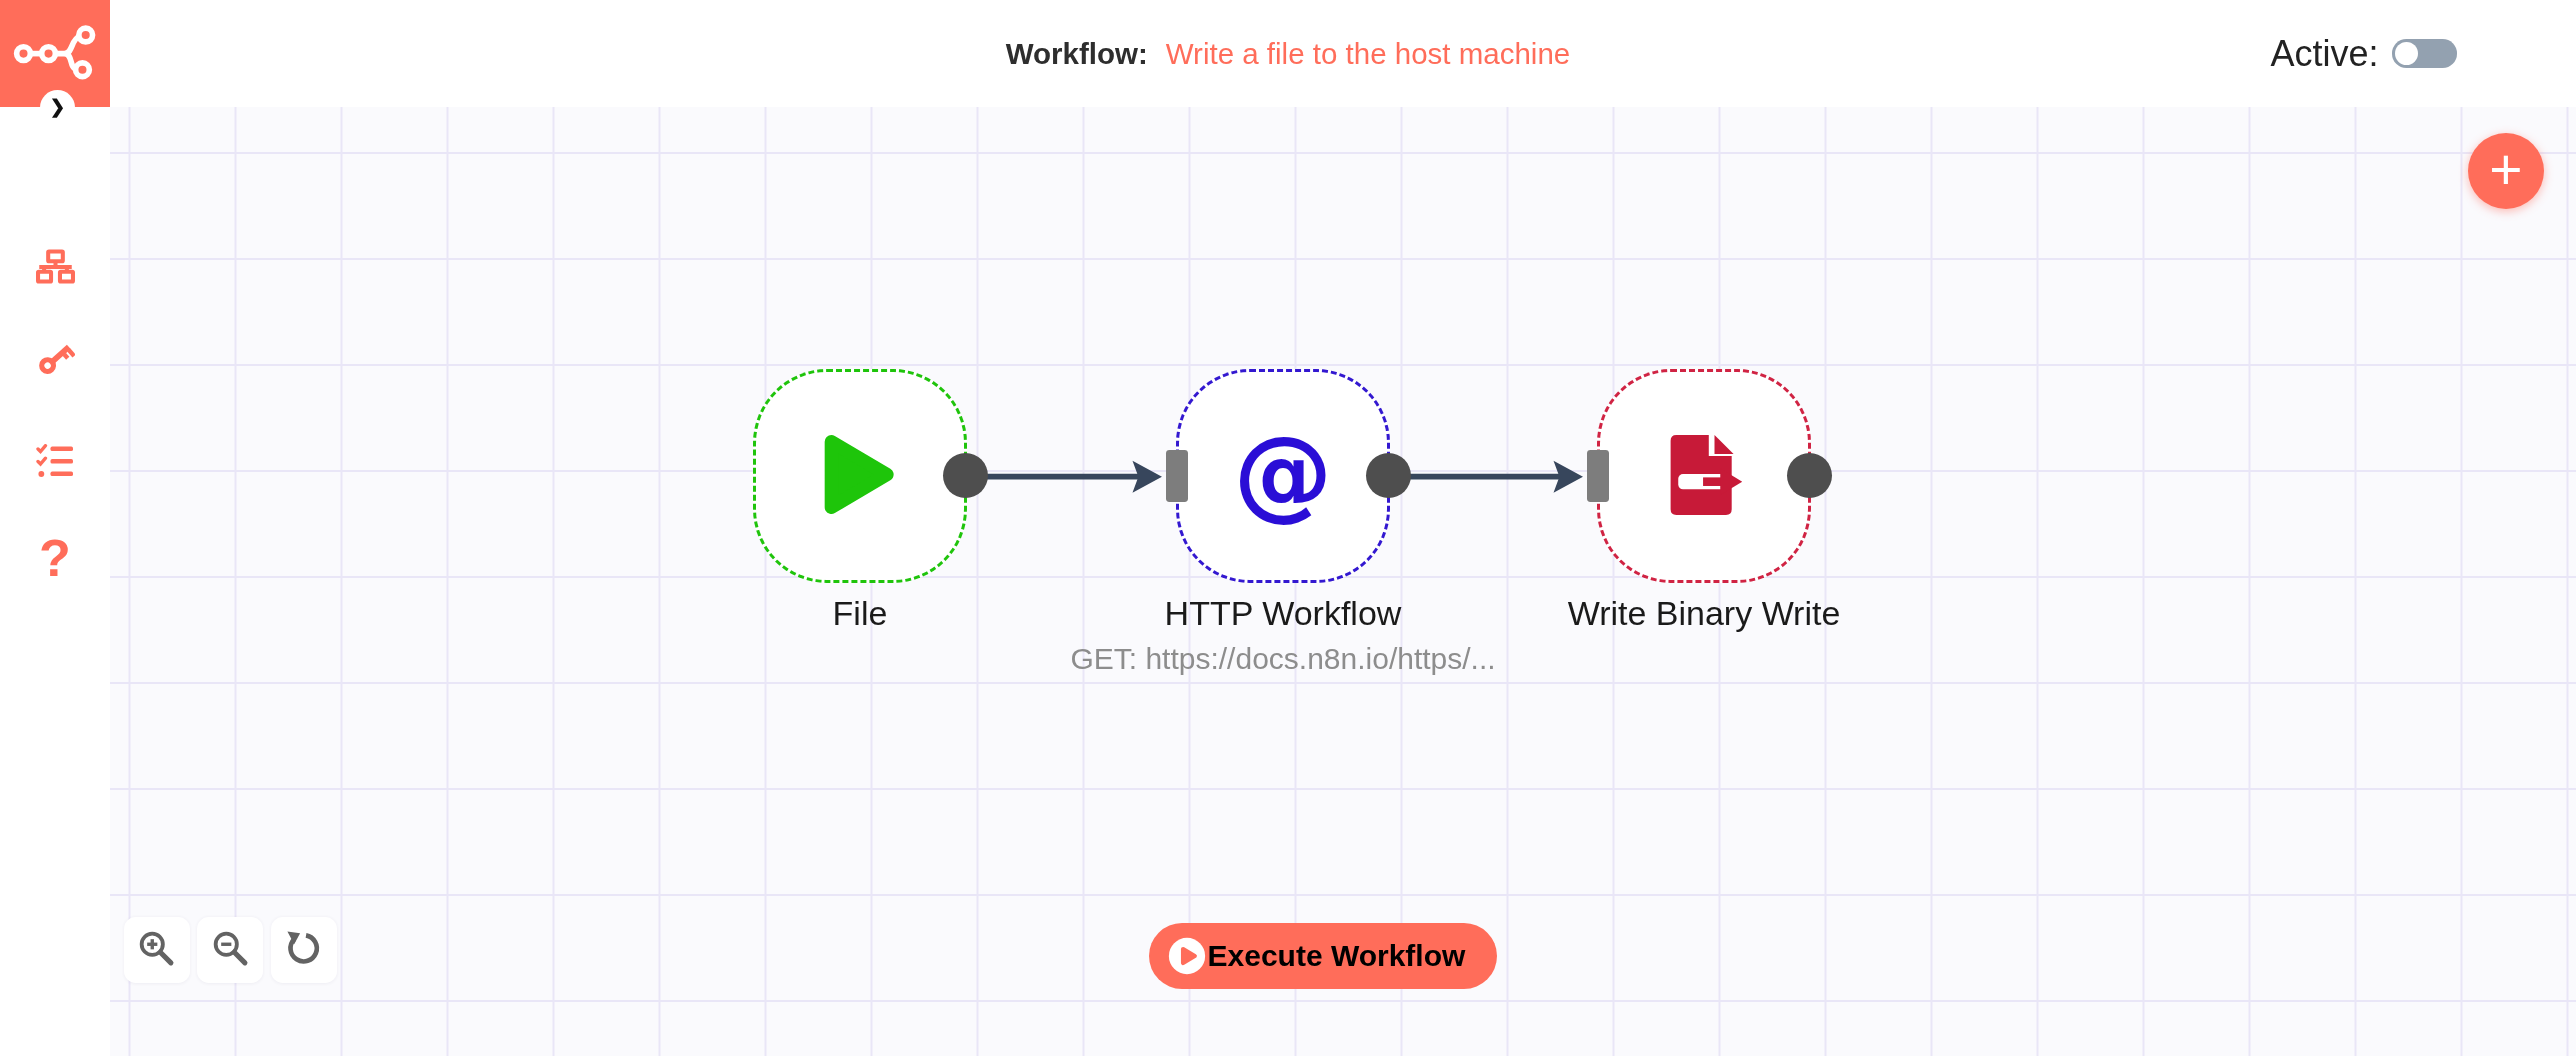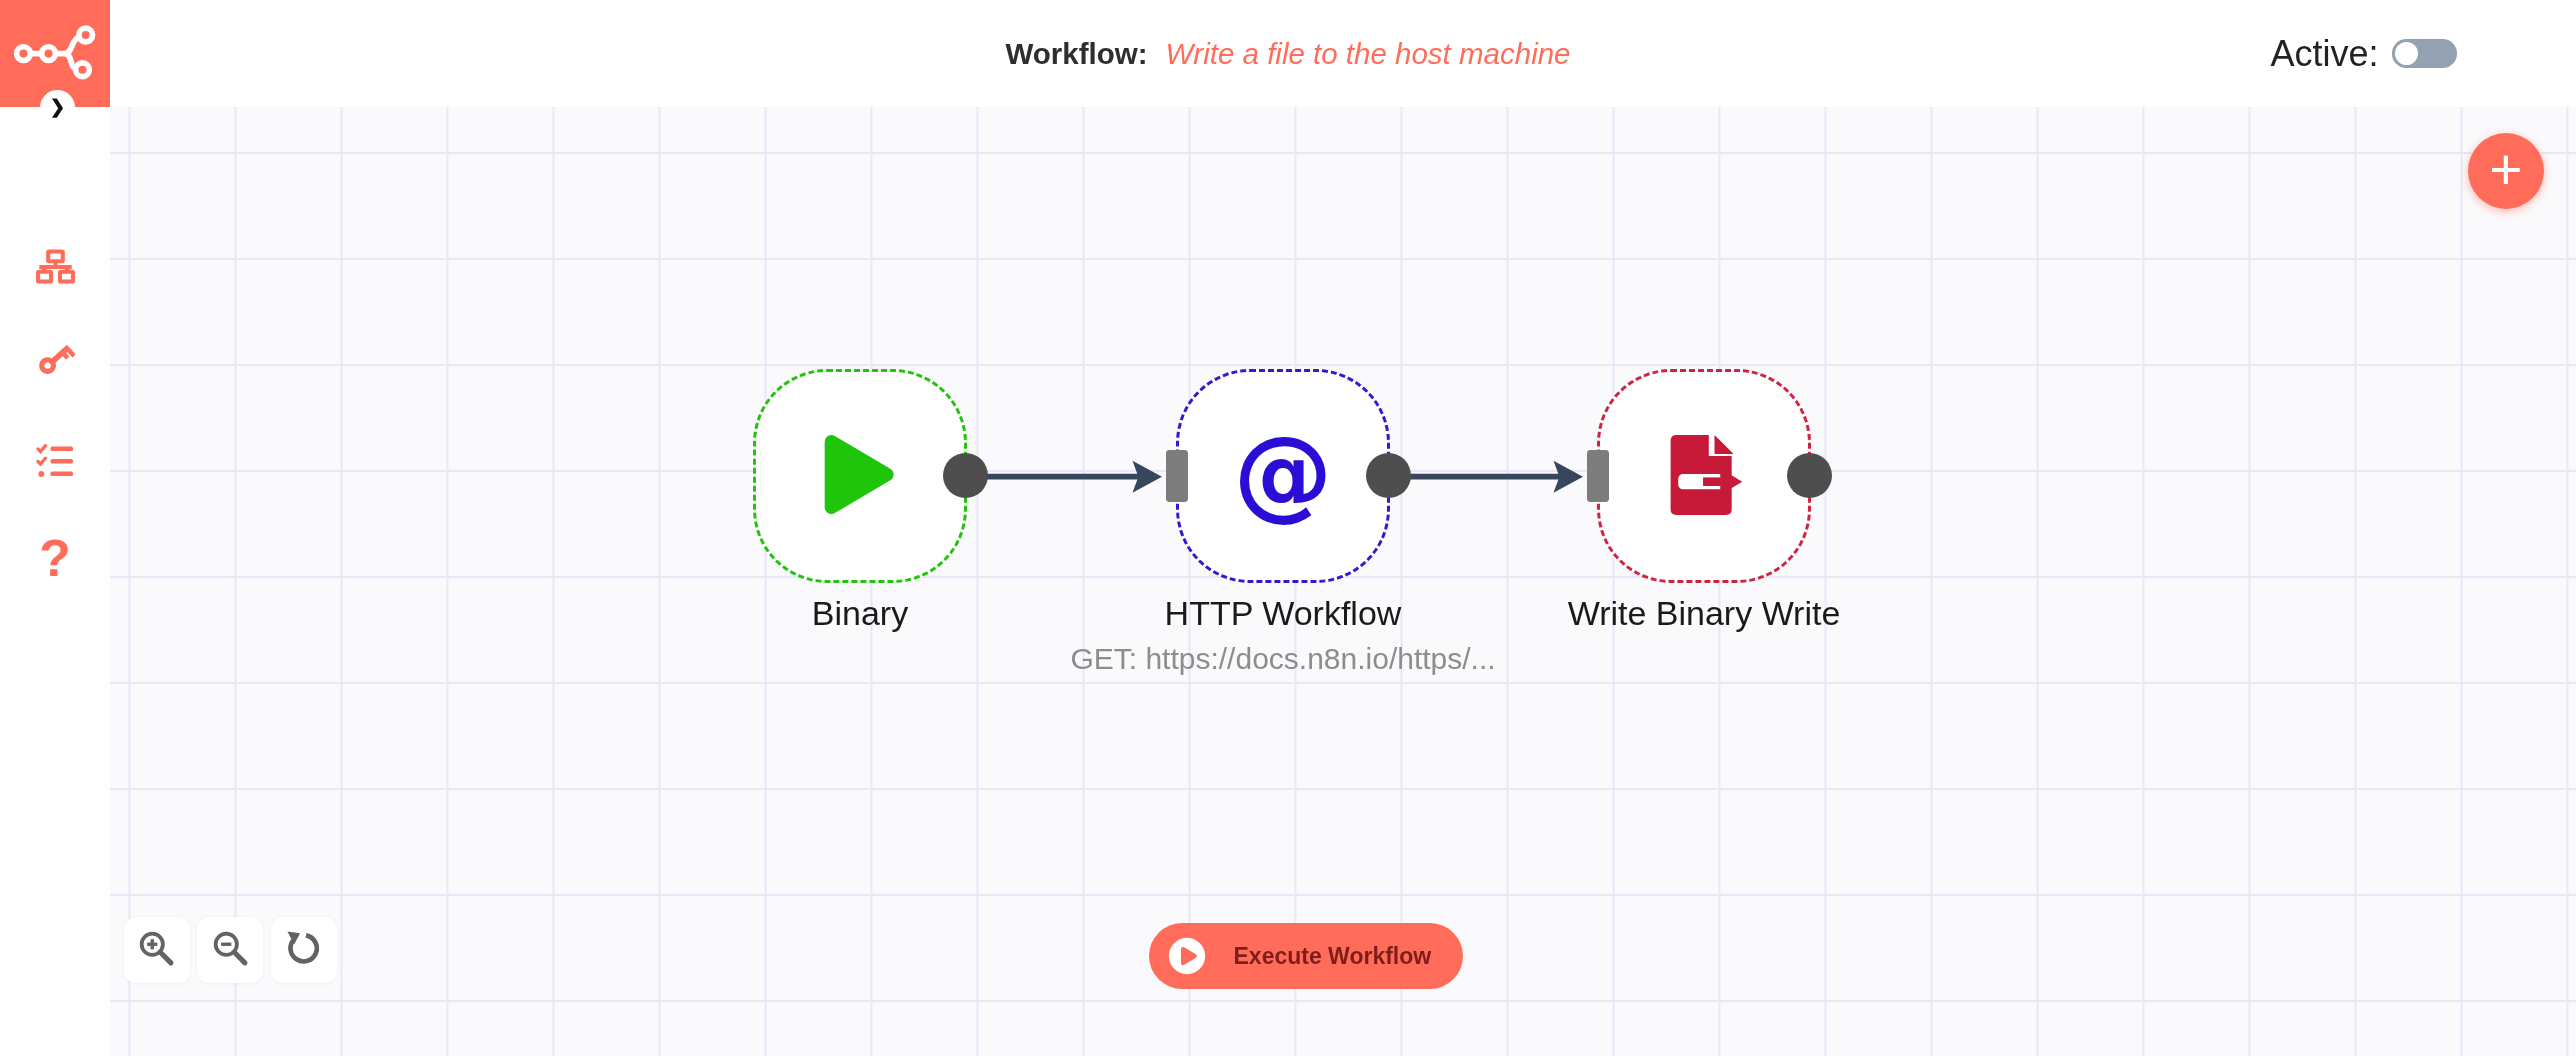--- a/index.html
+++ b/index.html
@@ -3,21 +3,21 @@
 <meta charset="utf-8">
 <style>
   * { margin:0; padding:0; box-sizing:border-box; }
   html,body { width:2576px; height:1056px; overflow:hidden; font-family:"Liberation Sans", sans-serif; }
   #stage { position:relative; width:2576px; height:1056px; background:#ffffff; }
 
   
   .topbar { position:absolute; left:0; top:0; width:2576px; height:107px; background:#ffffff; z-index:5; }
   .title-wrap { position:absolute; left:0; top:0; width:100%; height:107px; display:flex; align-items:center; justify-content:center; gap:18px; font-size:29.5px; }
   .title-prefix { color:#2e2e2e; font-weight:600; }
-  .title-link { color:#ff6d5a; font-weight:500; cursor:pointer; text-decoration:none;font-style:italic; }
+  .title-link { color:#ff6d5a; font-weight:500; cursor:pointer; text-decoration:none; }
   .active-wrap { position:absolute; right:119px; top:0; height:107px; display:flex; align-items:center; gap:13.5px; }
   .active-label { font-size:36px; color:#222222; }
   .toggle { position:relative; width:65px; height:29px; border-radius:14.3px; background:#93a1b0; cursor:pointer; }
   .toggle .knob { position:absolute; left:3.4px; top:2.9px; width:23px; height:23px; border-radius:50%; background:#ffffff; }
 
   
   .logo-block { position:absolute; left:0; top:0; width:110px; height:107px; background:#ff6d5a; z-index:7; display:flex; align-items:center; justify-content:center; cursor:pointer; }
   .sidebar { position:absolute; left:0; top:107px; width:110px; height:949px; background:#ffffff; z-index:6; }
   .collapse-btn { position:absolute; left:40px; top:90px; width:35px; height:35px; border-radius:50%; background:#ffffff; z-index:8; border:none; display:flex; align-items:center; justify-content:center; cursor:pointer; font-size:18.5px; font-weight:bold; color:#111; padding-bottom:1.7px; }
   .side-item { position:absolute; left:0; width:110px; display:flex; justify-content:center; cursor:pointer; }
@@ -54,21 +54,21 @@
 
   .at-glyph { font-family:"DejaVu Sans", sans-serif; font-weight:bold; font-size:99px; color:#2a0ed6; line-height:1; transform:translateY(-3.4px); }
 
   .node-label { position:absolute; top:225px; left:50%; transform:translateX(-50%); white-space:nowrap; font-size:34px; color:#1a1a1a; text-align:center; }
   .node-sub { position:absolute; top:273px; left:50%; transform:translateX(-50%); white-space:nowrap; font-size:30px; color:#8d8d8d; text-align:center; }
 
   
   .zoomctl { position:absolute; left:13.5px; top:810px; display:flex; gap:7.6px; }
   .zoomctl button { width:66px; height:66px; border:none; border-radius:11.8px; background:#ffffff; display:flex; align-items:center; justify-content:center; cursor:pointer; box-shadow:0 0.8px 3.4px rgba(50,40,80,0.06); }
 
-  .execute-btn { position:absolute; left:1039px; top:816px; height:66px; border:none; border-radius:33px; background:#ff6d5a; color:#7f1d1d; display:flex; align-items:center; gap:28px; padding:0 32px 0 18.5px; font-size:23px; font-weight:700; font-family:"Liberation Sans", sans-serif; cursor:pointer; }
+  .execute-btn { position:absolute; left:1039px; top:816px; height:66px; border:none; border-radius:33px; background:#ff6d5a; color:#000000; display:flex; align-items:center; gap:2px; padding:0 32px 0 18.5px; font-size:30px; font-weight:700; font-family:"Liberation Sans", sans-serif; cursor:pointer; }
 
   .plus-btn { position:absolute; left:2358px; top:26px; width:76px; height:76px; border:none; border-radius:50%; background:#ff6d5a; color:#ffffff; font-size:57px; font-weight:200; line-height:0; cursor:pointer; box-shadow:0 2.5px 10px rgba(255,109,90,0.45); display:flex; align-items:center; justify-content:center; padding-bottom:5px; }
 </style>
 </head>
 <body>
 
 <div id="stage">
 
   <header class="topbar">
     <div class="title-wrap">
@@ -164,21 +164,21 @@
 
     <div class="node start">
       <div class="box">
         <span>
           <svg width="74" height="83" viewBox="0 0 88 98">
             <polygon points="10,10 76,49 10,88" fill="#1ec50a" stroke="#1ec50a" stroke-width="16" stroke-linejoin="round"></polygon>
           </svg>
         </span>
         <div class="endpoint-out"></div>
       </div>
-      <div class="node-label">Binary</div>
+      <div class="node-label">File</div>
     </div>
 
     <div class="node http">
       <div class="box">
         <span class="at-glyph">@</span>
         <div class="endpoint-in"></div>
         <div class="endpoint-out"></div>
       </div>
       <div class="node-label">HTTP Workflow</div>
       <div class="node-sub">GET: https://docs.n8n.io/https/...</div>

